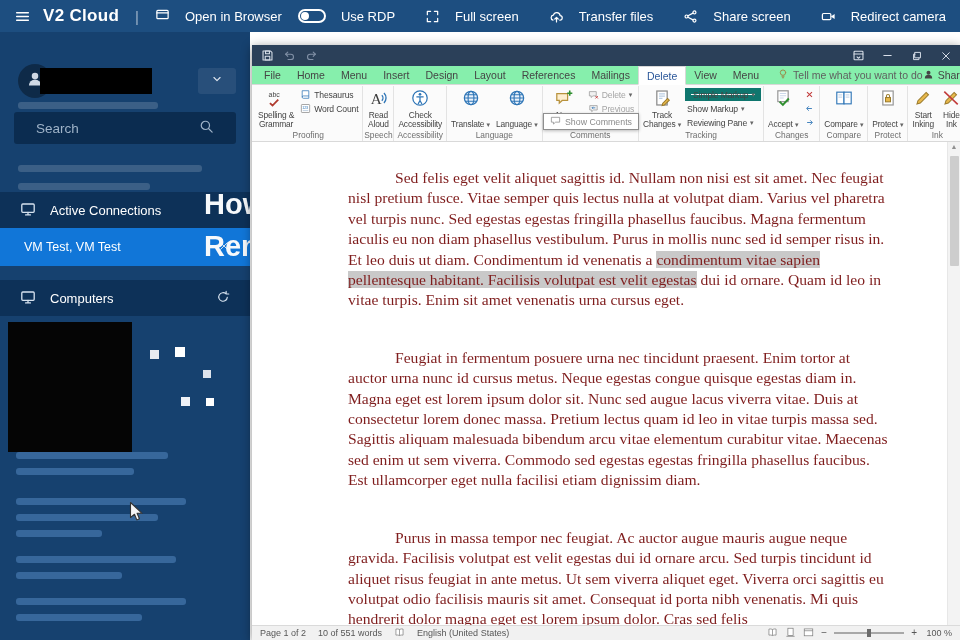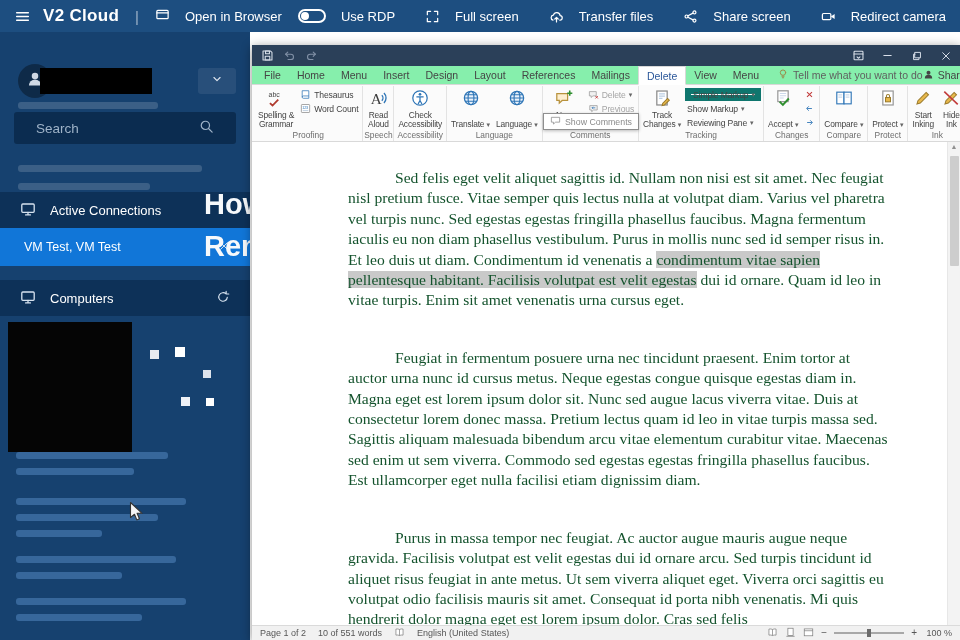--- a/index.html
+++ b/index.html
@@ -77,21 +77,21 @@
             white-space:nowrap; letter-spacing:-.15px; cursor:pointer; }
   .rsmall.dis { color:#a5a5a5; }
   .rsmall.combo { border:6px solid #0f766e; background:#fff; width:76px; justify-content:space-between; }
   .show-comments { position:absolute; left:291px; top:28px; display:flex; align-items:center; gap:4px;
                    font-size:8.8px; color:#8a8a8a; background:#fff; border:1px solid #8f8f8f; padding:1px 6px;
                    box-shadow:0 1px 3px rgba(0,0,0,.25); z-index:2; cursor:pointer; white-space:nowrap; }
 
   .docarea { flex:1 1 auto; position:relative; background:#fff; overflow:hidden; }
   .page { position:absolute; left:0; right:13px; top:0; bottom:0; padding:26px 59px 0 96px; cursor:text; }
   p.docp { font-family:"Liberation Serif","DejaVu Serif",serif; font-size:15.6px; line-height:20.4px;
-           color:#14532d; text-indent:47px; margin:0 0 37px; }
+           color:#7f1d1d; text-indent:47px; margin:0 0 37px; }
   .hl { background:#c9c9c9; }
   .vscroll { position:absolute; right:0; top:0; bottom:0; width:13px; background:#f3f3f3; border-left:1px solid #e7e7e7; }
   .sarrow { position:absolute; top:1px; left:0; right:0; text-align:center; font-size:7px; color:#8f8f8f; }
   .sthumb { position:absolute; left:2px; top:14px; width:9px; height:110px; background:#cdcdcd; border-radius:1px; cursor:pointer; }
 
   .statusbar { flex:0 0 15px; background:#f1f1f1; border-top:1px solid #dadada; display:flex; align-items:center;
                gap:12px; padding:0 8px; font-size:9px; color:#565656; }
   .sb-right { margin-left:auto; display:flex; align-items:center; gap:7px; color:#565656; }
   .ztrack { width:70px; height:2px; background:#a8a8a8; position:relative; cursor:pointer; }
   .zthumb { position:absolute; left:33px; top:-3px; width:4px; height:8px; background:#6b6b6b; }

